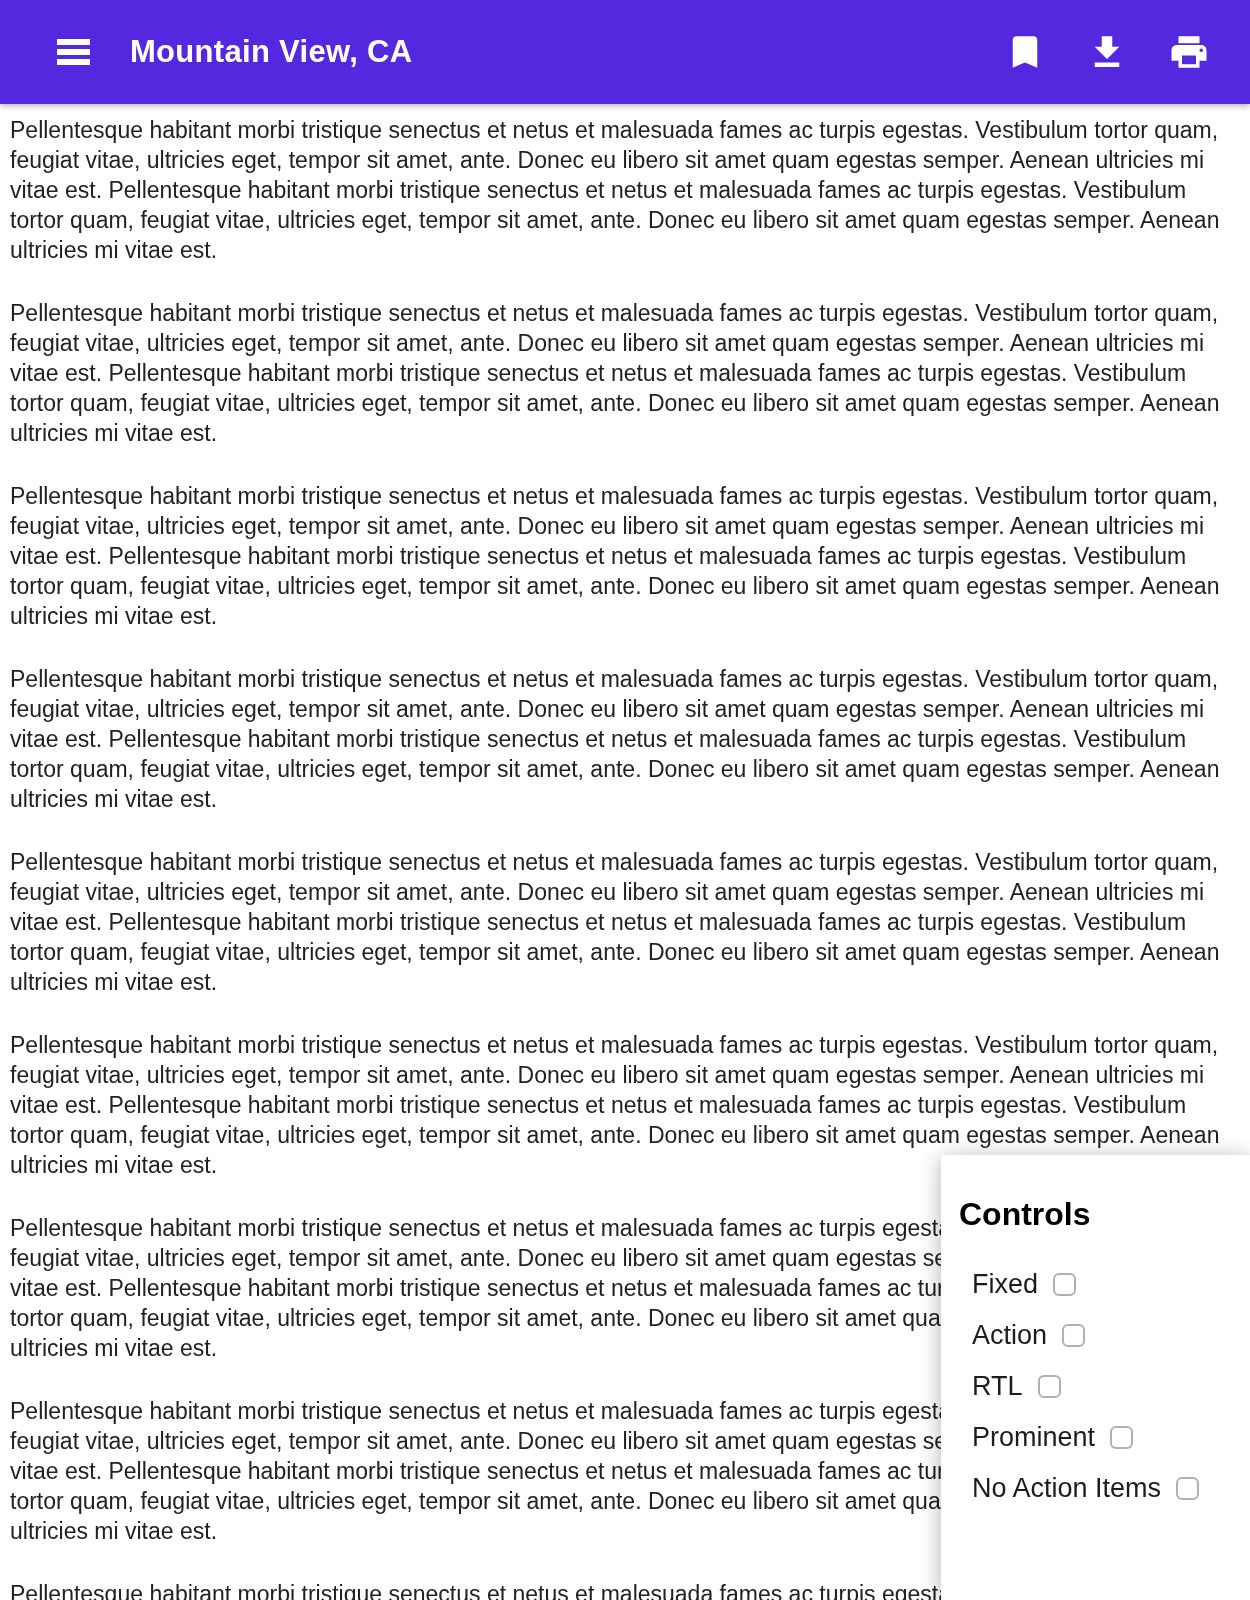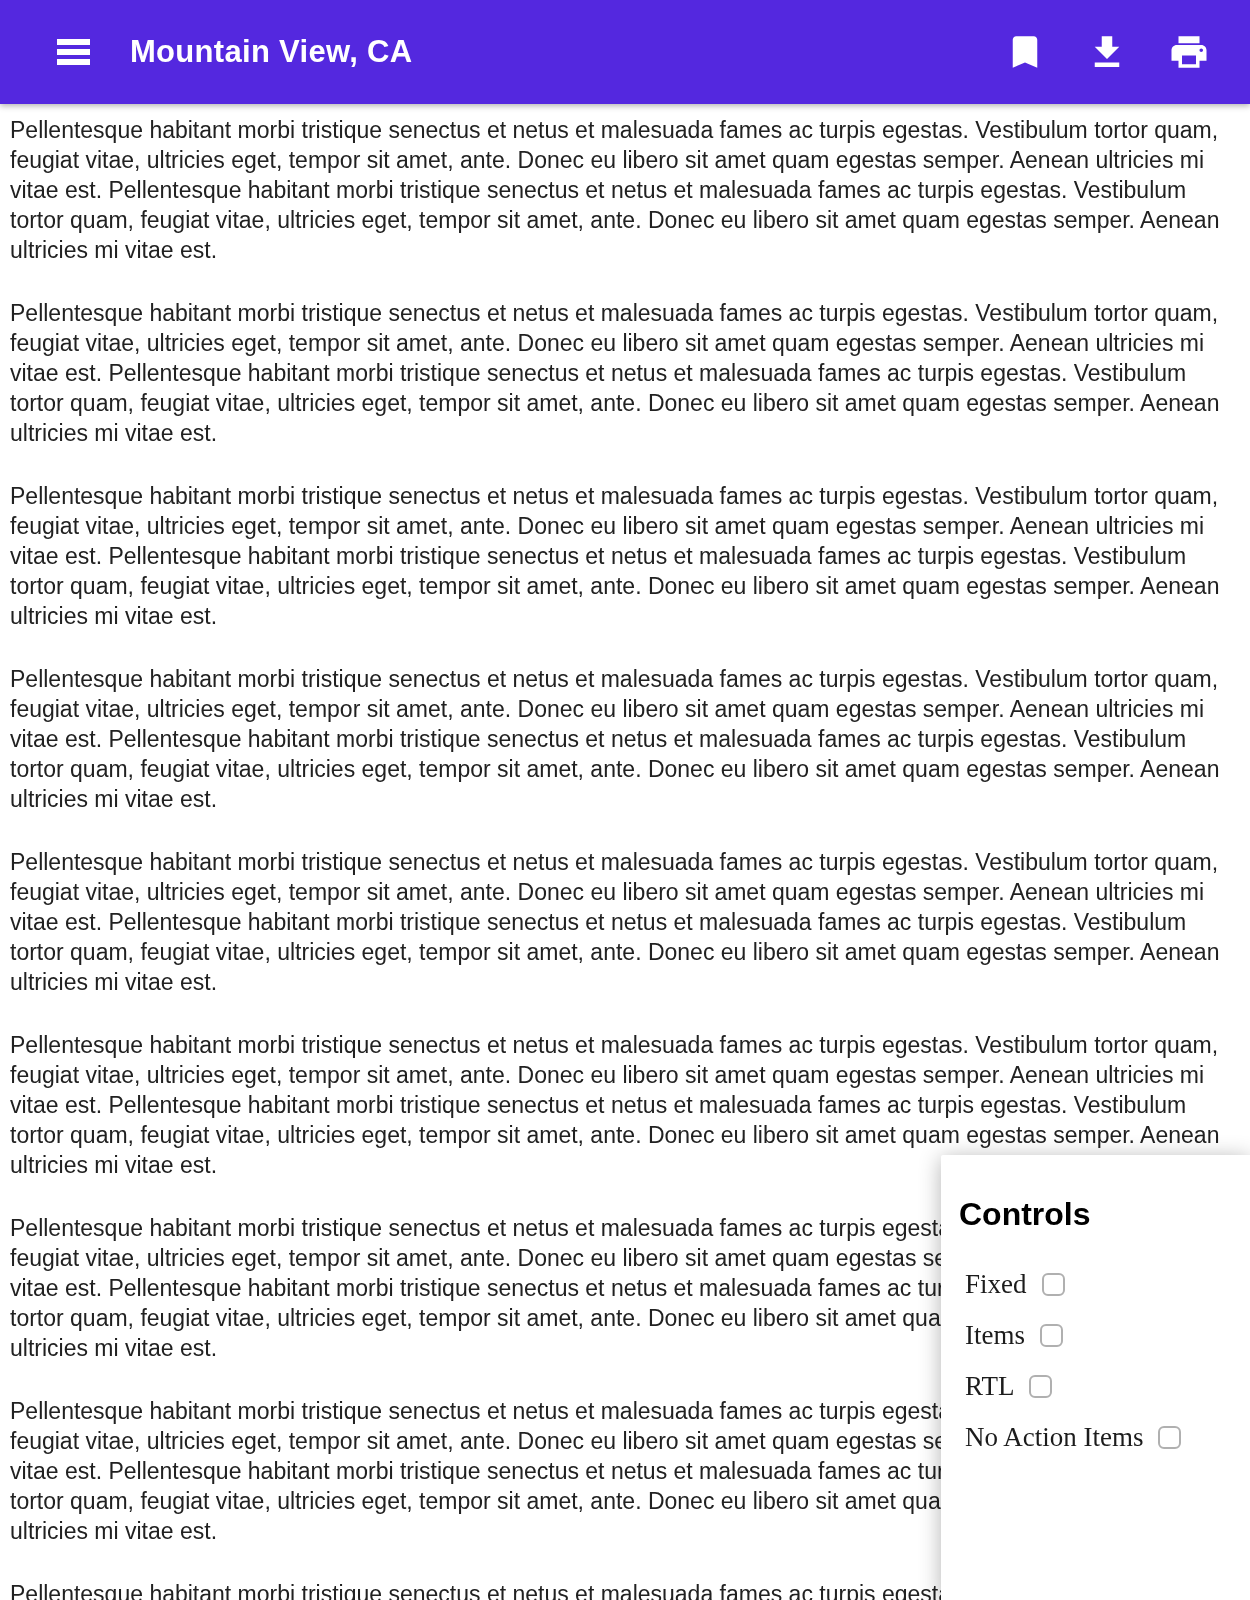--- a/index.html
+++ b/index.html
@@ -86,23 +86,22 @@
     font-size: 32px;
     line-height: 42px;
     font-weight: bold;
     color: #000000;
   }
   .controls-rows { margin-top: 24px; }
   .control-row {
     height: 51px;
     display: flex;
     align-items: center;
-    padding-left: 24px;
+    padding-left: 31px;
     cursor: pointer;
-    font-family: Liberation Serif, serif;
   }
   .control-label {
     font-size: 27px;
     color: #1c1c1c;
     white-space: nowrap;
   }
   .checkbox {
     margin-left: 15px;
     width: 23px;
     height: 23px;
@@ -157,25 +156,29 @@
   </main>
 
 <aside class="controls-panel">
   <h2 class="controls-title">Controls</h2>
   <div class="controls-rows" id="controls-rows">
       <div class="control-row">
         <span class="control-label">Fixed</span>
         <span class="checkbox"></span>
       </div>
       <div class="control-row">
-        <span class="control-label">Items</span>
+        <span class="control-label">Action</span>
         <span class="checkbox"></span>
       </div>
       <div class="control-row">
         <span class="control-label">RTL</span>
+        <span class="checkbox"></span>
+      </div>
+      <div class="control-row">
+        <span class="control-label">Prominent</span>
         <span class="checkbox"></span>
       </div>
       <div class="control-row">
         <span class="control-label">No Action Items</span>
         <span class="checkbox"></span>
       </div>
     </div>
 </aside>
 
 </body></html>

